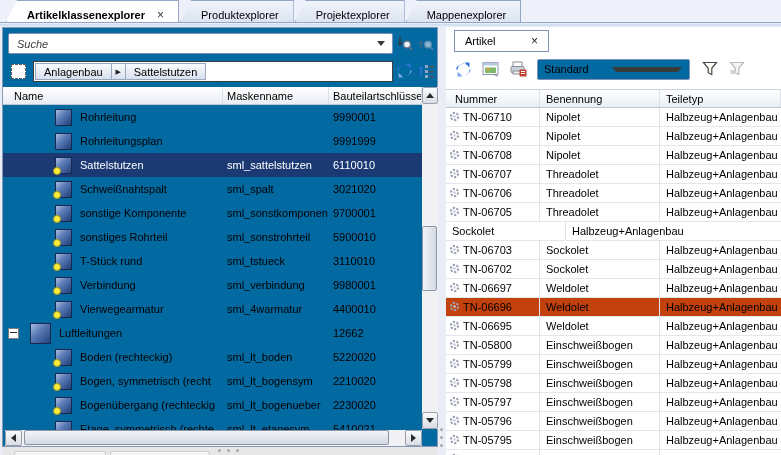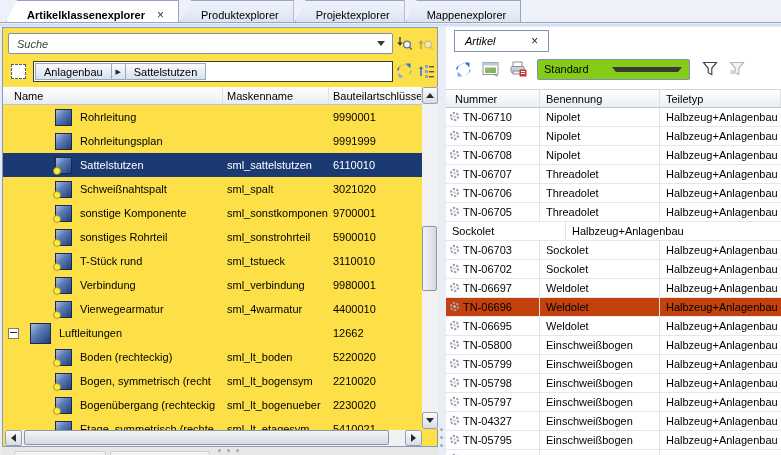--- a/index.html
+++ b/index.html
@@ -8,21 +8,21 @@
 
   
   .doc-tabs{left:0;top:0;width:781px;height:23px;background:#eef1fa;border-bottom:1px solid #95a5c6;display:flex;align-items:flex-end;padding-left:6px;}
   .tabs-underline{left:0;top:24px;width:781px;height:3px;background:linear-gradient(#ccdbee,#e7edf8);}
   .doc-tab{height:21px;line-height:28px;padding:0 14px 0 20px;background:linear-gradient(#f0f3fa,#dde4f2);border:1px solid #95a5c6;border-bottom:none;margin-right:1px;clip-path:polygon(11px 0,100% 0,100% 100%,0 100%);white-space:nowrap;cursor:default;}
   .doc-tab.active{background:#fff;font-weight:bold;}
   .doc-tab .close{margin-left:12px;font-weight:normal;color:#333;font-size:12px;}
   .doc-tab .close:empty{display:none;}
 
   
-  .left-panel{left:2px;top:27px;width:436px;height:420px;background:#fde047;border:1px solid #8a99b9;}
+  .left-panel{left:2px;top:27px;width:436px;height:420px;background:#0369a1;border:1px solid #8a99b9;}
   .search-combo{left:5px;top:5px;width:385px;height:21px;border:1px solid #7d90b8;border-radius:2px;background:#fff;display:flex;align-items:center;}
   .search-combo input{flex:1;border:none;outline:none;margin-left:6px;font-family:"Liberation Sans",sans-serif;font-size:11px;background:transparent;}
   .search-combo input::placeholder{font-style:italic;color:#3c3c3c;opacity:1;}
   .combo-arrow{width:0;height:0;border-left:4px solid transparent;border-right:4px solid transparent;border-top:5px solid #3a3a3a;margin-right:7px;}
   .icon-16{width:17px;height:17px;display:inline-block;}
   .sd-icon{left:393px;top:7px;}
   .su-icon{left:414px;top:7px;opacity:.55;}
   .marquee-icon{left:8px;top:36px;width:15px;height:15px;border:1px dashed #5a5a5a;background:#fff;}
   .crumb-bar{left:30px;top:33px;width:360px;height:21px;border:1px solid #3c3c3c;background:#fff;display:flex;align-items:stretch;padding:1px;}
   .crumb-btn{background:linear-gradient(#f9fbfd,#d8e0ee);border:1px solid #9aa8c2;padding:0 8px;display:flex;align-items:center;white-space:nowrap;cursor:default;}
@@ -72,25 +72,25 @@
   .grip-dots i{width:3px;height:3px;background:#a9a9a9;border-radius:50%;}
   .ghost-tab{top:451px;height:4px;background:#f4f4f4;border:1px solid #cfcfcf;border-bottom:none;border-radius:3px 3px 0 0;}
 
   
   .panel-gap{left:438px;top:27px;width:8px;height:428px;background:#e9edf6;}
   .vgrip{left:440px;top:428px;display:flex;flex-direction:column;gap:5px;}
   .vgrip i{width:3px;height:3px;background:#a9a9a9;border-radius:50%;}
 
   
   .right-panel{left:446px;top:27px;width:335px;height:428px;background:#fff;}
-  .artikel-tab{left:8px;top:3px;width:95px;height:22px;background:#fff;border:1px solid #7e90b4;display:flex;align-items:center;justify-content:space-between;padding:0 10px;font-style:italic;}
+  .artikel-tab{left:8px;top:3px;width:95px;height:22px;background:#fff;border:1px solid #7e90b4;display:flex;align-items:center;justify-content:space-between;padding:0 10px;}
   .artikel-tab .close{color:#222;font-size:12px;}
   .rp-toolbar{left:0;top:27px;width:335px;height:30px;display:flex;align-items:center;}
   .tb-icon{margin-left:9px;width:18px;height:17px;flex:none;}
-  .view-combo{margin-left:10px;width:153px;height:21px;border:1px solid #7d90b8;border-radius:2px;background:#84cc16;display:flex;align-items:center;box-sizing:border-box;}
+  .view-combo{margin-left:10px;width:153px;height:21px;border:1px solid #7d90b8;border-radius:2px;background:#0369a1;display:flex;align-items:center;box-sizing:border-box;}
   .view-combo span{flex:1;margin-left:6px;}
   .funnel{margin-left:12px;}
   .funnel-off{margin-left:9px;opacity:.8;}
 
   .grid-header{left:0;top:62px;width:335px;height:19px;background:linear-gradient(#ffffff,#e9edf4);border-top:1px solid #cdd4de;border-bottom:1px solid #bcc6d4;display:flex;align-items:center;}
   .gh-cell{height:100%;display:flex;align-items:center;border-right:1px solid #dde2ea;box-sizing:border-box;}
   .gh-num{width:94px;padding-left:9px;}
   .gh-name{width:120px;padding-left:6px;}
   .gh-type{flex:1;padding-left:6px;}
   .grid-body{left:0;top:81px;width:376px;height:347px;overflow:hidden;}
@@ -636,21 +636,21 @@
       </div>
 
       <div class="grid-row">
         <span class="g-num">
           <span class="gear">
             <svg width="11" height="11" viewBox="0 0 11 11">
               <circle cx="5.5" cy="5.5" r="3.6" fill="none" stroke="#9ba1b5" stroke-width="2.1" stroke-dasharray="2.2 1.5"></circle>
               <circle cx="5.5" cy="5.5" r="1.3" fill="#c9cdda"></circle>
             </svg>
           </span>
-          <span>TN-04327</span>
+          <span>TN-05796</span>
         </span>
         <span class="g-name">Einschweißbogen</span>
         <span class="g-type">Halbzeug+Anlagenbau</span>
       </div>
 
       <div class="grid-row">
         <span class="g-num">
           <span class="gear">
             <svg width="11" height="11" viewBox="0 0 11 11">
               <circle cx="5.5" cy="5.5" r="3.6" fill="none" stroke="#9ba1b5" stroke-width="2.1" stroke-dasharray="2.2 1.5"></circle>

